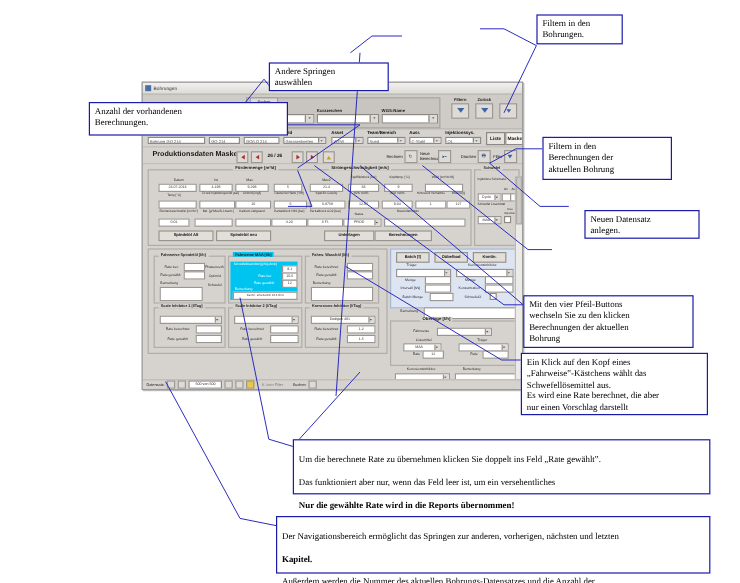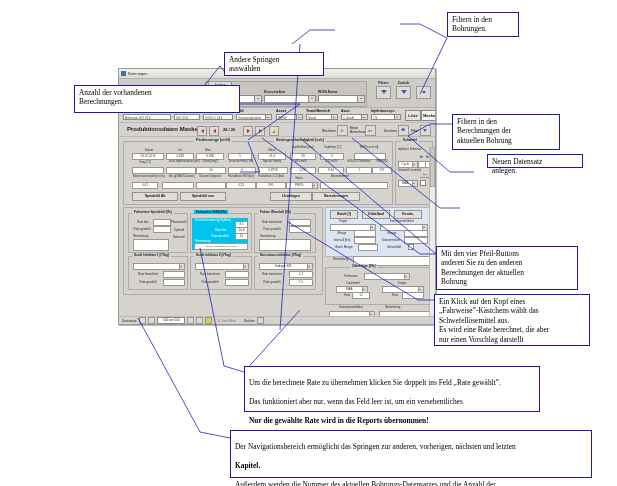--- a/index.html
+++ b/index.html
@@ -560,36 +560,36 @@
 Bohrungen.</div>
 
   <div class="callout" style="left:74px;top:85px;width:166px;height:28px;">Anzahl der vorhandenen
 Berechnungen.</div>
 
   <div class="callout" style="left:452px;top:114px;width:108px;height:36px;">Filtern in den
 Berechnungen der
 aktuellen Bohrung</div>
 
 
-  <div class="callout" style="left:487px;top:154px;width:96px;height:14px;">Neuen Datensatz
+  <div class="callout" style="left:487px;top:175px;width:96px;height:24px;">Neuen Datensatz
 anlegen.</div>
 
 
   <div class="callout" style="left:436px;top:246px;width:142px;height:44px;">Mit den vier Pfeil-Buttons
-anderen Sie zu den anderen
+wechseln Sie zu den klicken
 Berechnungen der aktuellen
 Bohrung</div>
 
   <div class="callout" style="left:434px;top:294px;width:156px;height:52px;">Ein Klick auf den Kopf eines
 „Fahrweise‟-Kästchens wählt das
 Schwefellösemittel aus.
 Es wird eine Rate berechnet, die aber
 nur einen Vorschlag darstellt</div>
 
-  <div class="callout" style="left:244px;top:366px;width:296px;height:46px;">
+  <div class="callout" style="left:244px;top:366px;width:348px;height:46px;">
     <div>Um die berechnete Rate zu übernehmen klicken Sie doppelt ins Feld „Rate gewählt‟.</div>
     <div>Das funktioniert aber nur, wenn das Feld leer ist, um ein versehentliches</div>
     <div style="font-weight:bold;">Nur die gewählte Rate wird in die Reports übernommen!</div>
   </div>
 
   <div class="callout" style="left:230px;top:430px;width:362px;height:48px;">
     <div>Der Navigationsbereich ermöglicht das Springen zur anderen, vorherigen, nächsten und letzten</div>
     <div style="font-weight:bold;">Kapitel.</div>
     <div>Außerdem werden die Nummer des aktuellen Bohrungs-Datensatzes und die Anzahl der</div>
     

